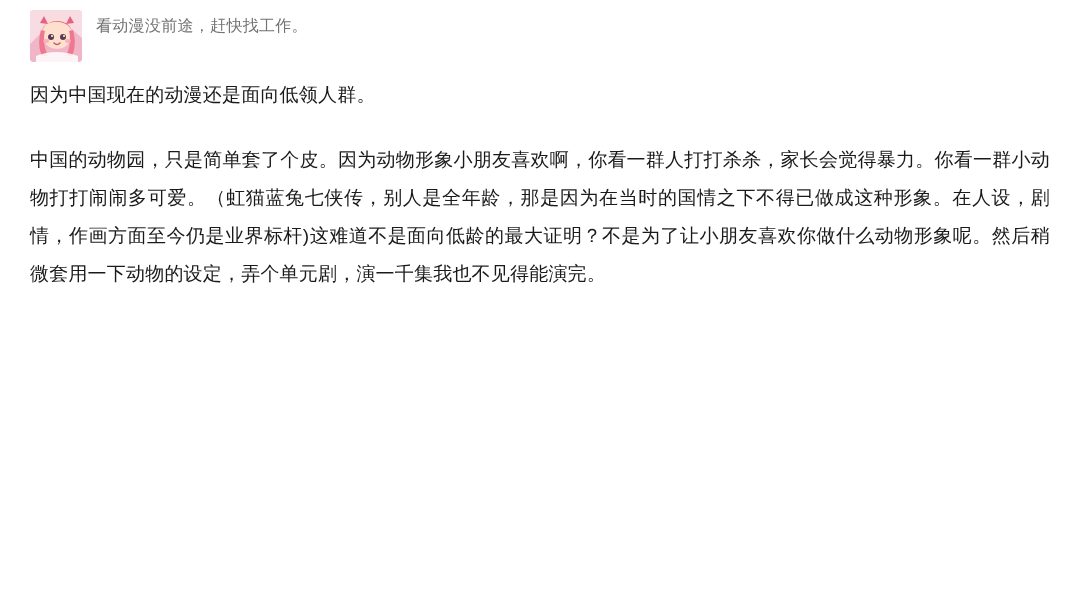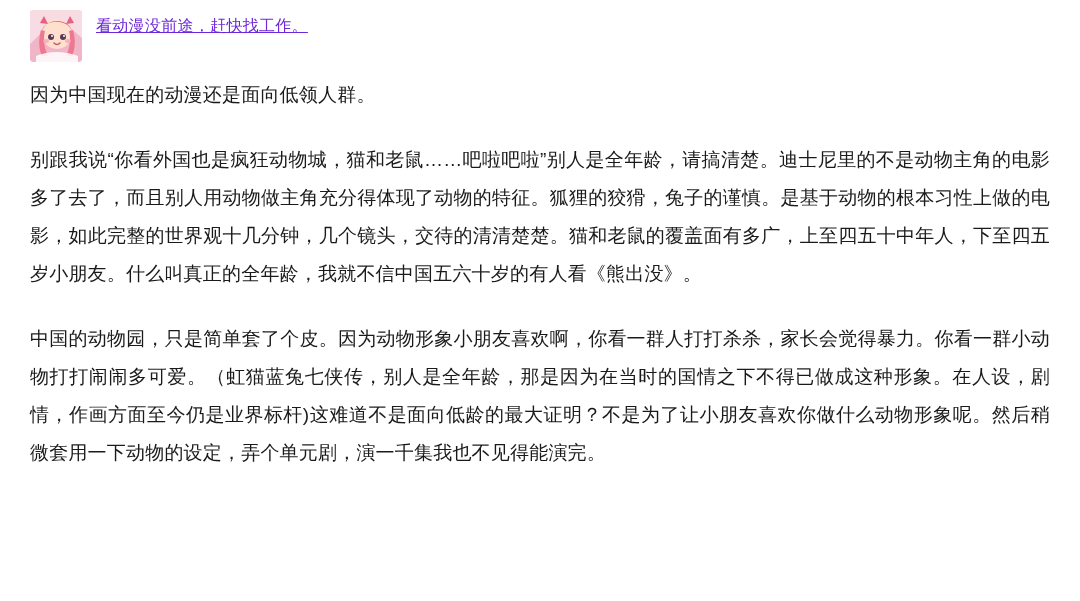--- a/index.html
+++ b/index.html
@@ -49,25 +49,24 @@
   }
   .author-name {
     font-size: 19px;
     font-weight: bold;
     color: #1a1a1a;
     line-height: 26px;
     letter-spacing: 0.5px;
   }
   .author-bio {
     font-size: 16px;
-    color: #6d28d9;
+    color: #737373;
     line-height: 24px;
     margin-top: 3px;
     letter-spacing: 0.3px;
-    text-decoration: underline;
   }
 
   
   .vote-line {
     font-size: 16px;
     color: #8590a6;
     line-height: 24px;
     margin-top: 22px;
     letter-spacing: 0.3px;
   }
@@ -113,17 +112,16 @@
       </svg>
     </div>
     <div class="author-meta">
       <div class="author-bio">看动漫没前途，赶快找工作。</div>
     </div>
   </div>
 
 
   <div class="content">
     <p>因为中国现在的动漫还是面向低领人群。</p>
-    <p>别跟我说“你看外国也是疯狂动物城，猫和老鼠……吧啦吧啦”别人是全年龄，请搞清楚。迪士尼里的不是动物主角的电影多了去了，而且别人用动物做主角充分得体现了动物的特征。狐狸的狡猾，兔子的谨慎。是基于动物的根本习性上做的电影，如此完整的世界观十几分钟，几个镜头，交待的清清楚楚。猫和老鼠的覆盖面有多广，上至四五十中年人，下至四五岁小朋友。什么叫真正的全年龄，我就不信中国五六十岁的有人看《熊出没》。</p>
     <p>中国的动物园，只是简单套了个皮。因为动物形象小朋友喜欢啊，你看一群人打打杀杀，家长会觉得暴力。你看一群小动物打打闹闹多可爱。（虹猫蓝兔七侠传，别人是全年龄，那是因为在当时的国情之下不得已做成这种形象。在人设，剧情，作画方面至今仍是业界标杆)这难道不是面向低龄的最大证明？不是为了让小朋友喜欢你做什么动物形象呢。然后稍微套用一下动物的设定，弄个单元剧，演一千集我也不见得能演完。</p>
   </div>
 
 </div>
 
 </body></html>

